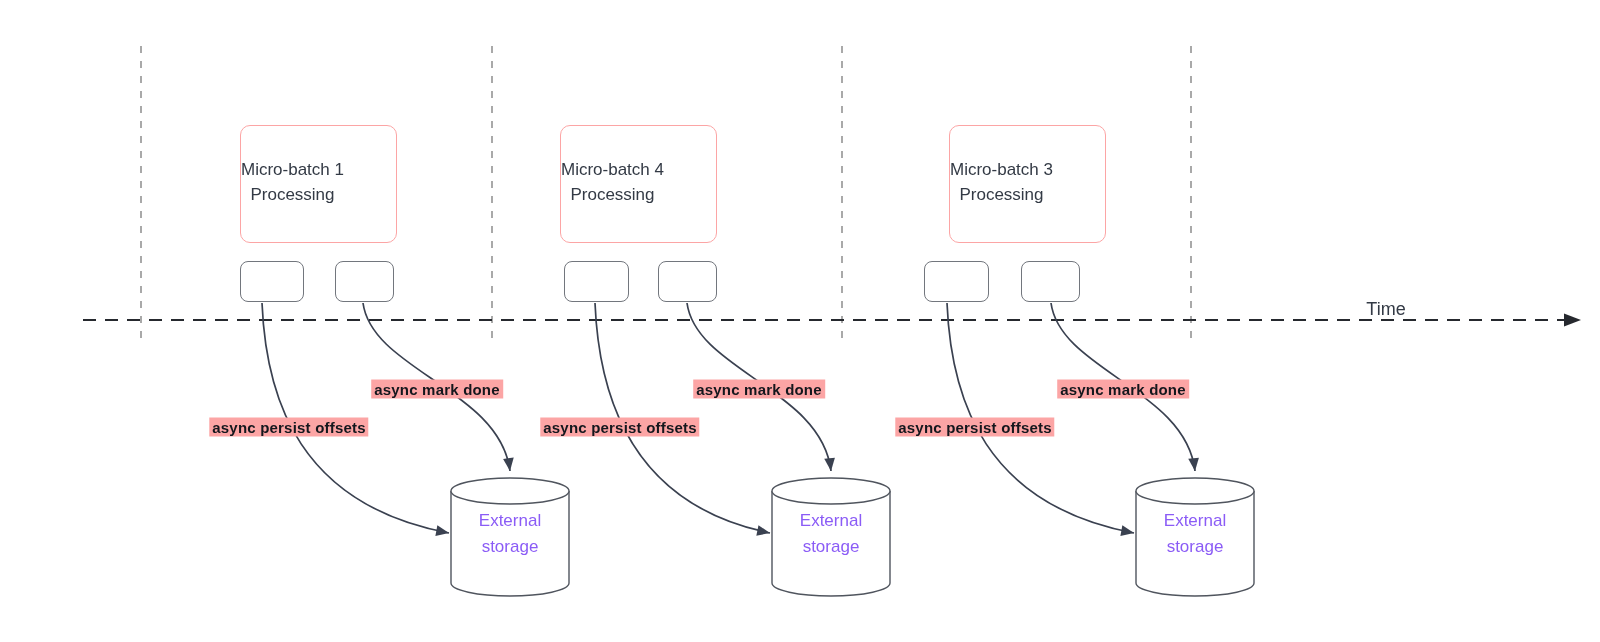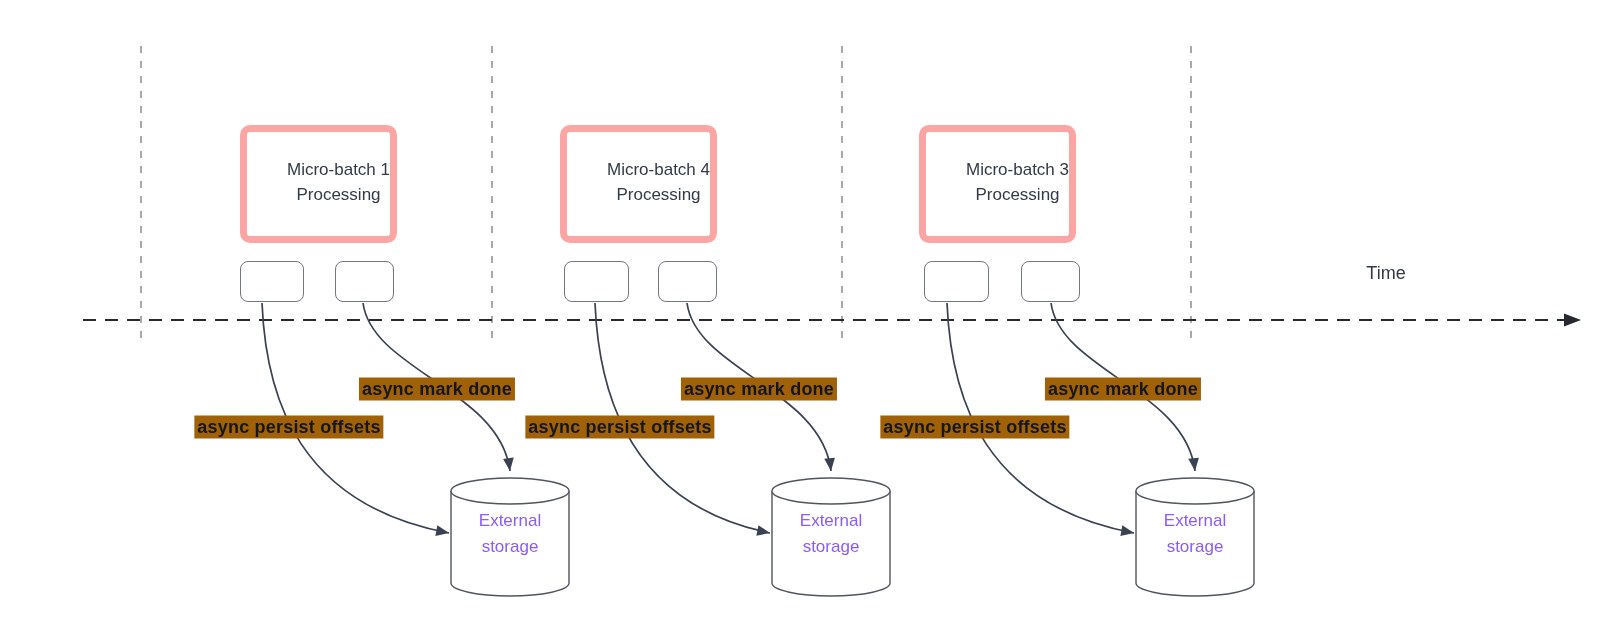--- a/index.html
+++ b/index.html
@@ -16,25 +16,25 @@
     position: absolute;
     left: 0; top: 0;
     width: 1600px; height: 642px;
   }
   .node {
     position: absolute;
     top: 125px;
     width: 157px;
     height: 118px;
     background: #ffffff;
-    border: 7px solid #fca5a5;
+    border: 1px solid #fca5a5;
     border-radius: 10px;
     display: flex;
     align-items: center;
-    justify-content: flex-end;
+    justify-content: flex-start;
     text-align: center;
   }
   .node-label {
     color: #333a45;
     font-size: 17px;
     line-height: 25px;
     padding-bottom: 4px;
   }
   .node-label span { display: block; }
   .mini {
@@ -42,41 +42,42 @@
     top: 261px;
     height: 41px;
     background: #ffffff;
     border: 1px solid #72767d;
     border-radius: 8px;
   }
   .edge-label {
     position: absolute;
     transform: translate(-50%, -50%);
     white-space: nowrap;
-    font-size: 18px;
+    font-size: 15px;
     font-weight: 700;
     color: #14171d;
-    background: #a16207;
+    background: #fca5a5;
     padding: 1px 3px;
     letter-spacing: 0.2px;
   }
   .cyl-label {
     position: absolute;
     transform: translate(-50%, -50%);
     text-align: center;
     color: #8b5cf6;
     font-size: 17px;
     line-height: 26px;
   }
   .cyl-label span { display: block; }
   .time-label {
     position: absolute;
     transform: translate(-50%, -50%);
     font-size: 18px;
     color: #333a45;
+    margin-top: 36px;
   }
 </style>
 </head>
 <body>
 
 <div class="canvas">
 
   <svg class="wires" viewBox="0 0 1600 642" xmlns="http://www.w3.org/2000/svg">
     <defs>
       <marker id="ah" viewBox="0 0 14 14" refX="13" refY="7" markerWidth="15" markerHeight="15" markerUnits="userSpaceOnUse" orient="auto">
@@ -138,21 +139,21 @@
   </div>
   <div class="mini" style="left:564px;width:65px"></div>
   <div class="mini" style="left:658px;width:59px"></div>
   <div class="edge-label" style="left:620px;top:427px">async persist offsets</div>
   <div class="edge-label" style="left:759px;top:389px">async mark done</div>
   <div class="cyl-label" style="left:831px;top:534px">
     <span>External</span>
     <span>storage</span>
   </div>
 
-  <div class="node" style="left:919px">
+  <div class="node" style="left:949px">
     <div class="node-label">
       <span>Micro-batch 3</span>
       <span>Processing</span>
     </div>
   </div>
   <div class="mini" style="left:924px;width:65px"></div>
   <div class="mini" style="left:1021px;width:59px"></div>
   <div class="edge-label" style="left:975px;top:427px">async persist offsets</div>
   <div class="edge-label" style="left:1123px;top:389px">async mark done</div>
   <div class="cyl-label" style="left:1195px;top:534px">

